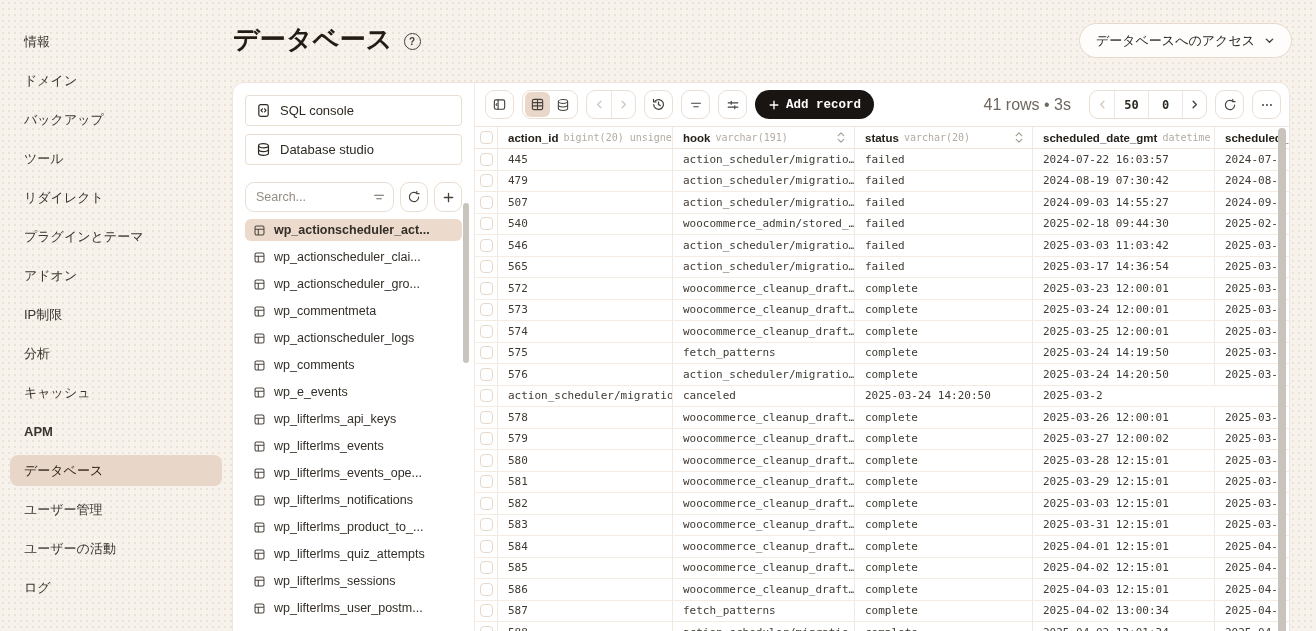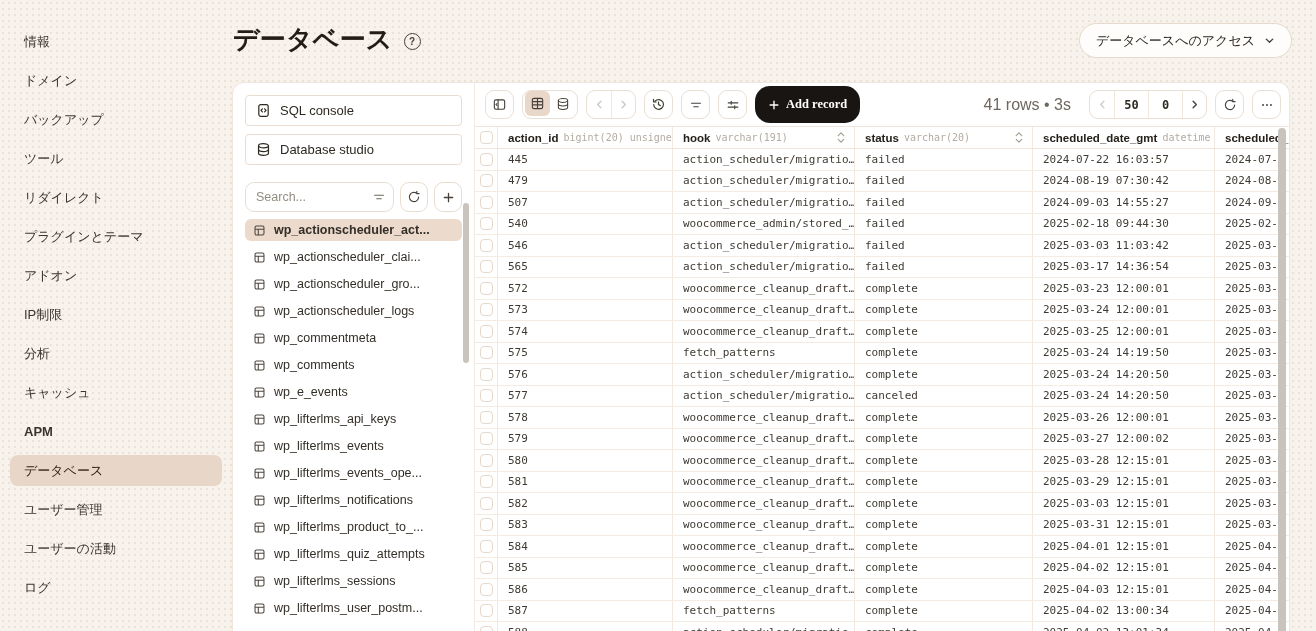--- a/index.html
+++ b/index.html
@@ -41,27 +41,27 @@
   .tbl-list { margin-top:7px; display:flex; flex-direction:column; gap:5px; }
   .tbl-item { height:22px; flex:none; display:flex; align-items:center; gap:8px; padding:0 8px; border-radius:6px; font-size:12.5px; color:#332e27; cursor:pointer; white-space:nowrap; overflow:hidden; }
   .tbl-item.active { background:#ecdbcd; font-weight:700; }
   .tbl-item svg { flex:none; }
   .list-scrollbar { position:absolute; right:5px; top:120px; width:6px; height:160px; background:#c9c4be; border-radius:3px; cursor:pointer; }
 
   
   .table-area { flex:1; display:flex; flex-direction:column; position:relative; min-width:0; }
   .toolbar { height:43px; flex:none; display:flex; align-items:center; gap:8px; padding:0 8px 0 10px; }
   .tb-btn { width:29px; height:29px; flex:none; border:1px solid #eadfd4; border-radius:9px; background:#fff; display:flex; align-items:center; justify-content:center; color:#45403a; cursor:pointer; }
-  .seg { display:flex; align-items:flex-start; height:29px; border:1px solid #eadfd4; border-radius:9px; background:#fff; }
+  .seg { display:flex; align-items:center; height:29px; border:1px solid #eadfd4; border-radius:9px; background:#fff; }
   .seg-pad { padding:0 2px; }
   .seg-cell { width:25px; height:25px; display:flex; align-items:center; justify-content:center; border-radius:6px; color:#45403a; cursor:pointer; }
   .seg-cell.active { background:#e9d8c9; }
   .seg-half { width:24px; height:27px; display:flex; align-items:center; justify-content:center; cursor:pointer; }
   .seg-half + .seg-half { border-left:1px solid #f0e6dc; }
-  .add-record { height:37px; display:flex; align-items:center; gap:6px; padding:0 13px; background:#191512; color:#fff; border:none; border-radius:15px; font-size:12.5px; font-weight:700; font-family:Liberation Serif, serif; cursor:pointer; }
+  .add-record { height:29px; display:flex; align-items:center; gap:6px; padding:0 13px; background:#191512; color:#fff; border:none; border-radius:15px; font-size:12.5px; font-weight:700; font-family:Liberation Mono, monospace; cursor:pointer; }
   .spacer { flex:1; }
   .stats { font-size:16px; color:#6e675f; margin-right:10px; white-space:nowrap; }
   .pager-num { min-width:34px; height:27px; display:flex; align-items:center; justify-content:center; font-family:"DejaVu Sans Mono",monospace; font-size:12px; font-weight:700; color:#2e2922; padding:0 6px; cursor:pointer; }
   .pager-num + .pager-num, .pager .seg-half + .pager-num, .pager .pager-num + .seg-half { border-left:1px solid #f0e6dc; }
   .dots-btn { letter-spacing:1px; font-weight:700; color:#45403a; }
 
   
   .grid-cols { display:grid; grid-template-columns:23px 175px 182px 178px 182px 1fr; }
   .thead { height:23px; flex:none; border-top:1px solid #efe5dc; border-bottom:1px solid #efe5dc; }
   .thcell { display:flex; align-items:center; gap:5px; padding:0 8px 0 10px; border-right:1px solid #f3e9e1; overflow:hidden; white-space:nowrap; cursor:pointer; }
@@ -219,29 +219,29 @@
             <path d="M2.5 6.5h11M6.5 6.5v7"></path>
           </svg>
           <span>wp_actionscheduler_gro...</span>
         </div>
 
         <div class="tbl-item">
           <svg width="13" height="13" viewBox="0 0 16 16" fill="none" stroke="#4c463f" stroke-width="1.3" stroke-linejoin="round">
             <rect x="2.5" y="2.5" width="11" height="11" rx="1.8"></rect>
             <path d="M2.5 6.5h11M6.5 6.5v7"></path>
           </svg>
+          <span>wp_commentmeta</span>
+        </div>
+
+        <div class="tbl-item">
+          <svg width="13" height="13" viewBox="0 0 16 16" fill="none" stroke="#4c463f" stroke-width="1.3" stroke-linejoin="round">
+            <rect x="2.5" y="2.5" width="11" height="11" rx="1.8"></rect>
+            <path d="M2.5 6.5h11M6.5 6.5v7"></path>
+          </svg>
           <span>wp_actionscheduler_logs</span>
-        </div>
-
-        <div class="tbl-item">
-          <svg width="13" height="13" viewBox="0 0 16 16" fill="none" stroke="#4c463f" stroke-width="1.3" stroke-linejoin="round">
-            <rect x="2.5" y="2.5" width="11" height="11" rx="1.8"></rect>
-            <path d="M2.5 6.5h11M6.5 6.5v7"></path>
-          </svg>
-          <span>wp_commentmeta</span>
         </div>
 
         <div class="tbl-item">
           <svg width="13" height="13" viewBox="0 0 16 16" fill="none" stroke="#4c463f" stroke-width="1.3" stroke-linejoin="round">
             <rect x="2.5" y="2.5" width="11" height="11" rx="1.8"></rect>
             <path d="M2.5 6.5h11M6.5 6.5v7"></path>
           </svg>
           <span>wp_comments</span>
         </div>
 
@@ -571,21 +571,20 @@
           <div class="tcell">action_scheduler/migratio…</div>
           <div class="tcell">complete</div>
           <div class="tcell">2025-03-24 14:20:50</div>
           <div class="tcell">2025-03-2</div>
         </div>
 
         <div class="trow grid-cols">
           <div class="cbcell">
             <span class="checkbox"></span>
           </div>
-          <div class="tcell">577</div>
           <div class="tcell">action_scheduler/migratio…</div>
           <div class="tcell">canceled</div>
           <div class="tcell">2025-03-24 14:20:50</div>
           <div class="tcell">2025-03-2</div>
         </div>
 
         <div class="trow grid-cols">
           <div class="cbcell">
             <span class="checkbox"></span>
           </div>

